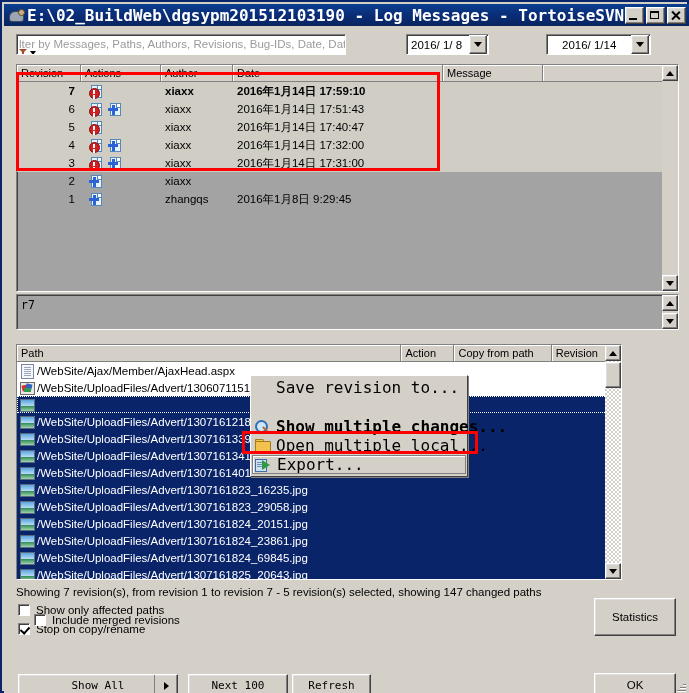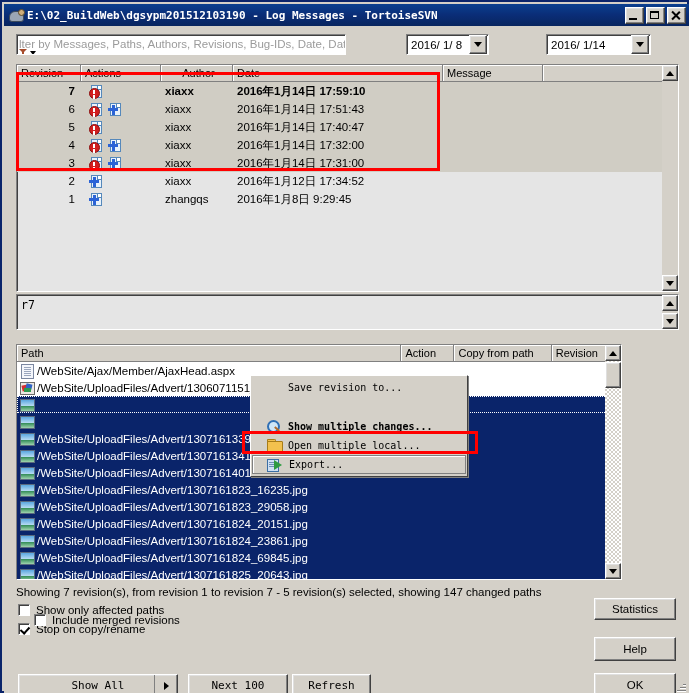--- a/index.html
+++ b/index.html
@@ -10,21 +10,21 @@
   .win{position:absolute;left:0;top:0;width:689px;height:693px;background:#d4d0c8;
        border:2px solid #0a246a;box-sizing:border-box;}
   .titlebar{position:absolute;left:2px;top:2px;width:685px;height:22px;
     background:linear-gradient(180deg,#0a3f8f 0%,#0a2d77 50%,#08255f 100%);
     display:flex;align-items:center;padding:0 2px;box-sizing:border-box;}
   .tb-icon{width:16px;height:15px;margin:0 3px 0 2px;position:relative;flex:0 0 auto;}
   .tb-icon .tortoise{position:absolute;left:1px;top:3px;width:13px;height:9px;
     background:#9aa6b5;border:1px solid #3d4a5a;border-radius:6px 6px 3px 3px;}
   .tb-icon .head{position:absolute;left:10px;top:1px;width:5px;height:5px;
     background:#cfae7a;border:1px solid #5b4a2a;border-radius:50%;}
-  .tb-title{color:#fff;font-family:"DejaVu Sans Mono",monospace;font-size:11px;
+  .tb-title{color:#fff;font-family:"DejaVu Sans Mono",monospace;font-size:16px;
     font-weight:bold;white-space:nowrap;letter-spacing:0px;}
   .tb-btns{margin-left:auto;display:flex;gap:2px;padding-right:1px;}
   .tb-btn{width:17px;height:15px;background:#d4d0c8;border:1px solid;
     border-color:#ffffff #404040 #404040 #ffffff;position:relative;
     box-shadow:inset -1px -1px 0 #808080, inset 1px 1px 0 #dfdfdf;}
   .tb-btn i{position:absolute;display:block;}
   .btn-min i{left:3px;bottom:3px;width:8px;height:2px;background:#000;}
   .btn-max i{left:3px;top:3px;width:9px;height:8px;border:1px solid #000;border-top-width:2px;box-sizing:border-box;}
   .btn-close i{left:7px;top:2px;width:1.6px;height:11px;background:#000;}
   .btn-close i.a{transform:rotate(45deg);} .btn-close i.b{transform:rotate(-45deg);}
@@ -50,21 +50,21 @@
     border-color:#808080 #ffffff #ffffff #808080;box-shadow:inset 1px 1px 0 #404040;
     box-sizing:border-box;display:flex;align-items:center;}
   .datebox .dv{padding-left:4px;font-size:11.5px;font-family:"Liberation Sans",sans-serif;white-space:pre;}
   .ddbtn{margin-left:auto;width:16px;height:17px;background:#d4d0c8;
     border:1px solid;border-color:#ffffff #404040 #404040 #ffffff;
     box-shadow:inset -1px -1px 0 #808080, inset 1px 1px 0 #dfdfdf;
     display:flex;align-items:center;justify-content:center;margin-right:1px;}
   .ddbtn .car{width:0;height:0;border-left:4px solid transparent;border-right:4px solid transparent;border-top:5px solid #000;}
 
   
-  .sunken{position:absolute;background:#e5e5e5;border:1px solid;
+  .sunken{position:absolute;background:#a3a3a3;border:1px solid;
     border-color:#808080 #ffffff #ffffff #808080;box-shadow:inset 1px 1px 0 #404040;box-sizing:border-box;}
 
   
   #revpanel{left:12px;top:38px;width:663px;height:228px;}
   .hdr{position:absolute;left:0;top:0;height:16px;background:#d4d0c8;display:flex;
        border-bottom:1px solid #808080;}
   .hcell{height:16px;background:#d4d0c8;border-right:1px solid #808080;
     box-shadow:inset 1px 1px 0 #ffffff;box-sizing:border-box;
     font-size:11px;padding-left:4px;line-height:16px;color:#000;overflow:hidden;white-space:nowrap;}
   .rev-rows{position:absolute;left:0;top:17px;right:0;bottom:0;overflow:hidden;}
@@ -146,21 +146,21 @@
   .btn.mono{font-family:"DejaVu Sans Mono",monospace;font-size:11px;}
   .split-arrow{position:absolute;right:0;top:0;bottom:0;width:22px;
     border-left:1px solid #808080;display:flex;align-items:center;justify-content:center;}
   .split-arrow .ar{width:0;height:0;border-top:4px solid transparent;border-bottom:4px solid transparent;border-left:5px solid #000;}
 
   
   .ctxmenu{position:absolute;left:248px;top:373px;width:218px;background:#d4d0c8;
     border:1px solid;border-color:#ffffff #404040 #404040 #ffffff;
     box-shadow:1px 1px 0 #808080;padding:2px 1px;box-sizing:border-box;z-index:40;}
   .mi{height:19px;display:flex;align-items:center;font-family:"DejaVu Sans Mono",monospace;
-    font-size:10px;color:#000;padding-left:14px;white-space:nowrap;}
+    font-size:16px;color:#000;padding-left:2px;white-space:nowrap;}
   .mi .mico{width:18px;height:16px;margin-right:4px;position:relative;flex:0 0 auto;}
   .mi.bold{font-weight:bold;margin-top:20px;}
   .mi.hl{background:#d4d0c8;border:1px solid #808080;box-shadow:inset 1px 1px 0 #fff;box-sizing:border-box;}
 
   .mico-mag .glass{position:absolute;left:1px;top:1px;width:9px;height:9px;border:2px solid #2f6fb5;border-radius:50%;background:#cfe6f7;}
   .mico-mag .hdl{position:absolute;left:8px;top:9px;width:6px;height:2px;background:#b36a2a;transform:rotate(42deg);}
   .mico-fold .f{position:absolute;left:1px;top:3px;width:14px;height:9px;background:#f2c14e;border:1px solid #a77c18;border-radius:1px;}
   .mico-fold .t{position:absolute;left:1px;top:1px;width:7px;height:3px;background:#f2c14e;border:1px solid #a77c18;border-bottom:none;border-radius:1px 2px 0 0;}
   .mico-exp .box{position:absolute;left:0px;top:2px;width:10px;height:11px;background:#cfe0f2;border:1px solid #3c6fa5;}
   .mico-exp .box i{position:absolute;left:1px;width:6px;height:1px;background:#6d8fb5;}
@@ -213,33 +213,33 @@
 
         <div class="lbl" style="left:348px;top:4px;">From:</div>
         <div class="datebox" style="left:390px;top:0;width:83px;">
           <span class="dv">2016/ 1/ 8</span>
           <span class="ddbtn">
               <span class="car"></span>
             </span>
         </div>
 
         <div class="lbl" style="left:505px;top:4px;">To:</div>
-        <div class="datebox" style="left:530px;top:0;width:105px;">
+        <div class="datebox" style="left:530px;top:0;width:105px;padding-left:11px;">
           <span class="dv">2016/ 1/14</span>
           <span class="ddbtn">
               <span class="car"></span>
             </span>
         </div>
       </div>
 
       <div class="sunken" id="revpanel">
         <div class="hdr" style="width:100%;">
           <div class="hcell" style="width:64px;">Revision</div>
           <div class="hcell" style="width:80px;">Actions</div>
-          <div class="hcell" style="width:72px;text-align:center;">Author</div>
+          <div class="hcell" style="width:72px;">Author</div>
           <div class="hcell" style="width:210px;">Date</div>
           <div class="hcell" style="width:100px;">Message</div>
           <div class="hcell" style="flex:1;border-right:none;"></div>
         </div>
         <div class="rev-rows" id="rev-rows">
             <div class="revrow sel bold">
               <span class="c-rev">7</span>
               <span class="c-act">
                 <span class="ico">
                   <i class="page"></i>
@@ -312,21 +312,20 @@
             </div>
             <div class="revrow">
               <span class="c-rev">2</span>
               <span class="c-act">
                 <span class="ico">
                   <i class="page"></i>
                   <i class="badge-add"></i>
                 </span>
               </span>
               <span class="c-auth">xiaxx</span>
-              <span class="c-date">2016年1月12日 17:34:52</span>
               <span class="c-msg"></span>
             </div>
             <div class="revrow">
               <span class="c-rev">1</span>
               <span class="c-act">
                 <span class="ico">
                   <i class="page"></i>
                   <i class="badge-add"></i>
                 </span>
               </span>
@@ -396,20 +395,21 @@
                 </i>
               </span>
             </div>
             <div class="pathrow sel">
               <span class="pico">
                 <i class="img">
                   <i class="sky"></i>
                   <i class="grd"></i>
                 </i>
               </span>
+              <span class="ptext">/WebSite/UploadFiles/Advert/1307161218</span>
             </div>
             <div class="pathrow sel">
               <span class="pico">
                 <i class="img">
                   <i class="sky"></i>
                   <i class="grd"></i>
                 </i>
               </span>
               <span class="ptext">/WebSite/UploadFiles/Advert/1307161339</span>
             </div>
@@ -505,22 +505,21 @@
       </div>
       <div class="cbrow" style="top:597px;">
         <span class="cb on" id="cb1"></span>
         <span>Stop on copy/rename</span>
       </div>
       <div class="cbrow" style="top:588px;margin-left:16px;">
         <span class="cb" id="cb2"></span>
         <span>Include merged revisions</span>
       </div>
 
-      <div class="btn" style="left:590px;top:572px;width:82px;height:22px;">Statistics</div>
-      <div class="btn" style="left:590px;top:611px;width:82px;height:24px;">Help</div>
+      <div class="btn" style="left:590px;top:572px;width:82px;height:38px;">Statistics</div>
       <div class="btn" style="left:590px;top:647px;width:82px;height:24px;">OK</div>
 
       <div class="btn mono" style="left:14px;top:648px;width:160px;height:23px;">
         <span>Show All</span>
         <span class="split-arrow">
             <span class="ar"></span>
           </span>
       </div>
       <div class="btn mono" style="left:184px;top:648px;width:100px;height:23px;">Next 100</div>
       <div class="btn mono" style="left:288px;top:648px;width:79px;height:23px;">Refresh</div>

